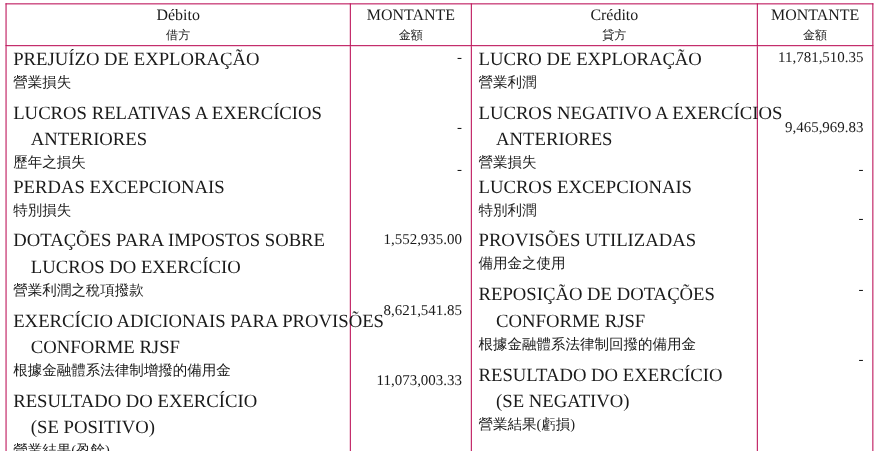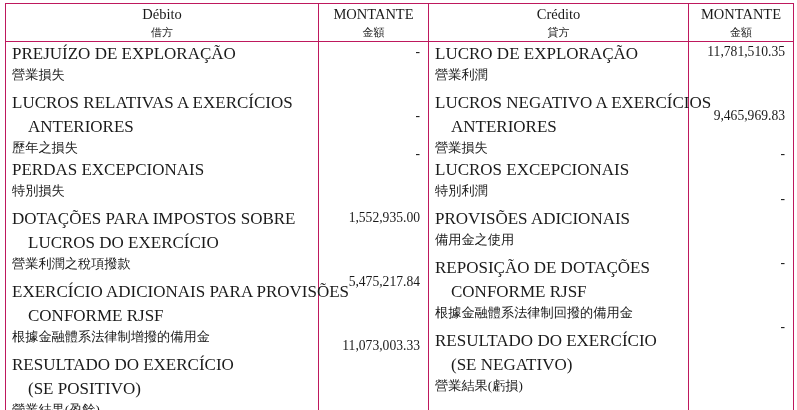--- a/index.html
+++ b/index.html
@@ -191,21 +191,21 @@
 
             <div>
               <div class="amt-line blank">.</div>
               <div class="amt-line">1,552,935.00</div>
               <div class="amt-line blank">.</div>
             </div>
             <div class="blockgap"></div>
 
             <div>
               <div class="amt-line blank">.</div>
-              <div class="amt-line">5,475,217.84</div>
+              <div class="amt-line">8,621,541.85</div>
               <div class="amt-line blank">.</div>
             </div>
             <div class="blockgap"></div>
 
             <div>
               <div class="amt-line blank">.</div>
               <div class="amt-line">11,073,003.33</div>
               <div class="amt-line blank">.</div>
             </div>
 
@@ -227,21 +227,21 @@
               <div class="line cn">營業損失</div>
             </div>
 
             <div>
               <div class="line">LUCROS EXCEPCIONAIS</div>
               <div class="line cn">特別利潤</div>
             </div>
             <div class="blockgap"></div>
 
             <div>
-              <div class="line">PROVISÕES ADICIONAIS</div>
+              <div class="line">PROVISÕES UTILIZADAS</div>
               <div class="line cn">備用金之使用</div>
             </div>
             <div class="blockgap"></div>
 
             <div>
               <div class="line">REPOSIÇÃO DE DOTAÇÕES</div>
               <div class="line indent">CONFORME RJSF</div>
               <div class="line cn">根據金融體系法律制回撥的備用金</div>
             </div>
             <div class="blockgap"></div>

